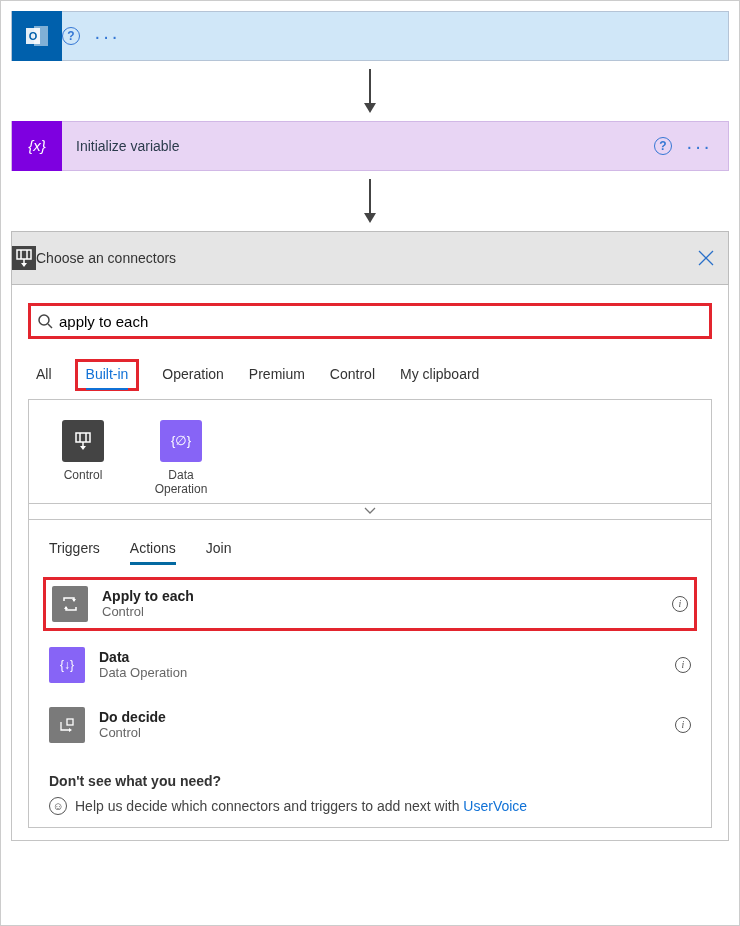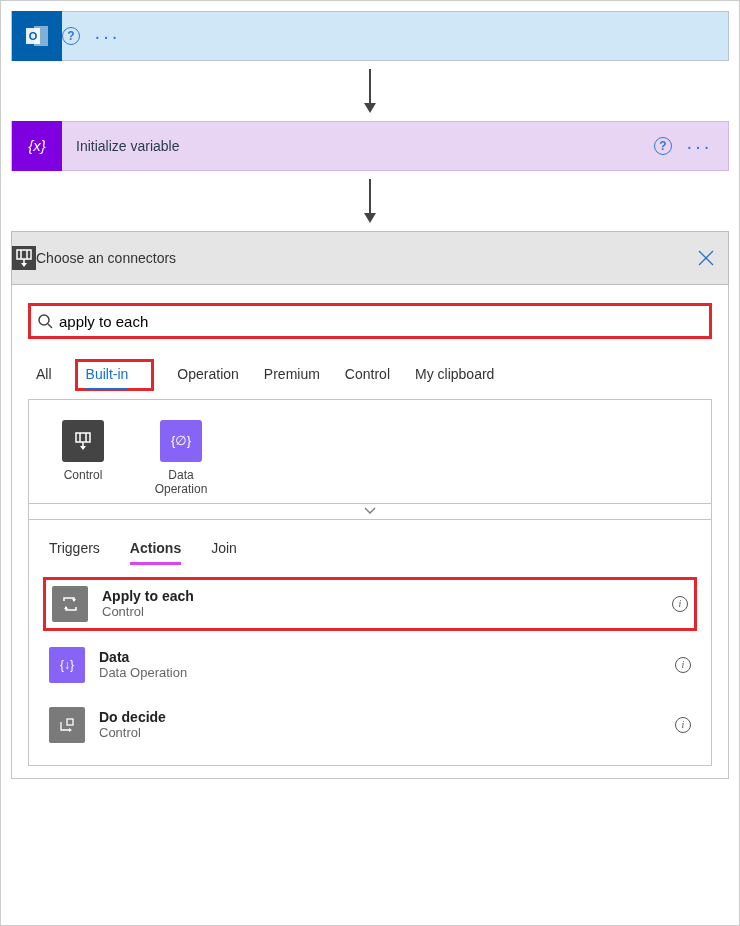--- a/index.html
+++ b/index.html
@@ -55,46 +55,46 @@
     border: 3px solid #e3252e; display: flex; align-items: center;
     height: 36px; padding: 0 6px; gap: 6px;
   }
   .search-box input {
     flex: 1; border: none; outline: none; font-size: 15px; height: 28px;
     background: transparent;
   }
   .search-icon { color: #444; }
   .tabs { display: flex; gap: 21px; margin: 20px 0 0 6px; align-items: center; }
   .tab { color: #333; cursor: pointer; padding: 6px 2px 8px 2px; }
-  .tab.selected-frame { border: 3px solid #e3252e; padding: 4px 23px 6px 8px; }
+  .tab.selected-frame { border: 3px solid #e3252e; padding: 4px 8px 6px 8px; }
 
   .inner-panel {
     border: 1px solid #c4c4c4; margin-top: 8px; padding: 20px 14px 6px 14px;
   }
   .connectors { display: flex; gap: 38px; padding-left: 10px; }
   .connector { display: flex; flex-direction: column; align-items: center; width: 60px; cursor: pointer; }
   .connector .box {
     width: 42px; height: 42px; border-radius: 3px;
     display: flex; align-items: center; justify-content: center;
   }
   .connector .lbl { font-size: 12px; text-align: center; margin-top: 6px; line-height: 1.2; color: #444; }
   .box-control { background: #444; }
   .box-dataop { background: #8764f6; }
 
   .chev-strip {
     border: 1px solid #c4c4c4; border-top: none; height: 16px;
     display: flex; align-items: center; justify-content: center; cursor: pointer;
     background: #fff;
   }
   .actions-panel {
-    border: 1px solid #c4c4c4; border-top: none; padding: 20px 20px 20px 20px;
+    border: 1px solid #c4c4c4; border-top: none; padding: 20px 20px 12px 20px;
   }
   .subtabs { display: flex; gap: 30px; margin-bottom: 18px; }
   .subtab { cursor: pointer; padding-bottom: 6px; }
-  .subtab.active { font-weight: 700; border-bottom: 3px solid #d946ef; }
+  .subtab.active { font-weight: 400; border-bottom: 3px solid #0369a1; }
 
   .action-list { display: flex; flex-direction: column; gap: 20px; }
   .action-row { display: flex; align-items: center; gap: 14px; padding: 2px 0; cursor: pointer; }
   .action-row.framed { border: 3px solid #e3252e; padding: 6px; margin: -6px; }
   .action-icon {
     width: 36px; height: 36px; border-radius: 2px;
     display: flex; align-items: center; justify-content: center; flex-shrink: 0;
   }
   .ai-control { background: #7a7a7a; }
   .ai-dataop { background: #8764f6; }
@@ -280,14 +280,23 @@
         </div>
         <div class="action-text">
           <div class="t1">Do decide</div>
           <div class="t2">Control</div>
         </div>
         <div class="info-icon">i</div>
       </div>
 
     </div>
 
+    <div class="footer-help">
+      <div class="h1">Don't see what you need?</div>
+      <div class="row">
+        <span class="smile">☺</span>
+        <span>
+          <span>Help us decide which connectors and triggers to add next with </span><a href="#">UserVoice</a>
+        </span>
+      </div>
+    </div>
   </div>
 </div>
 
 </body></html>

